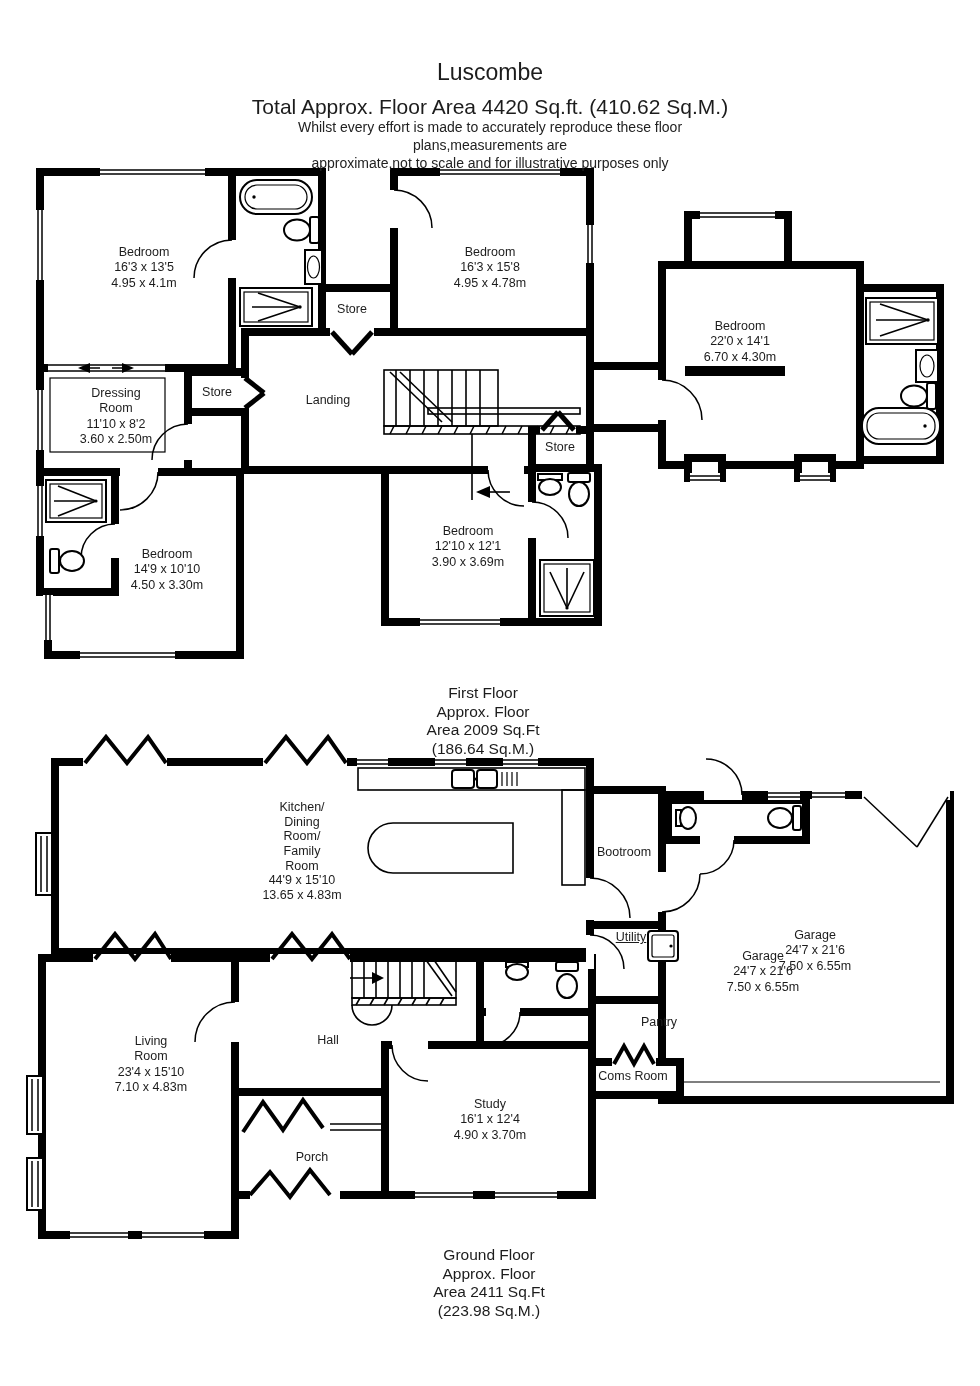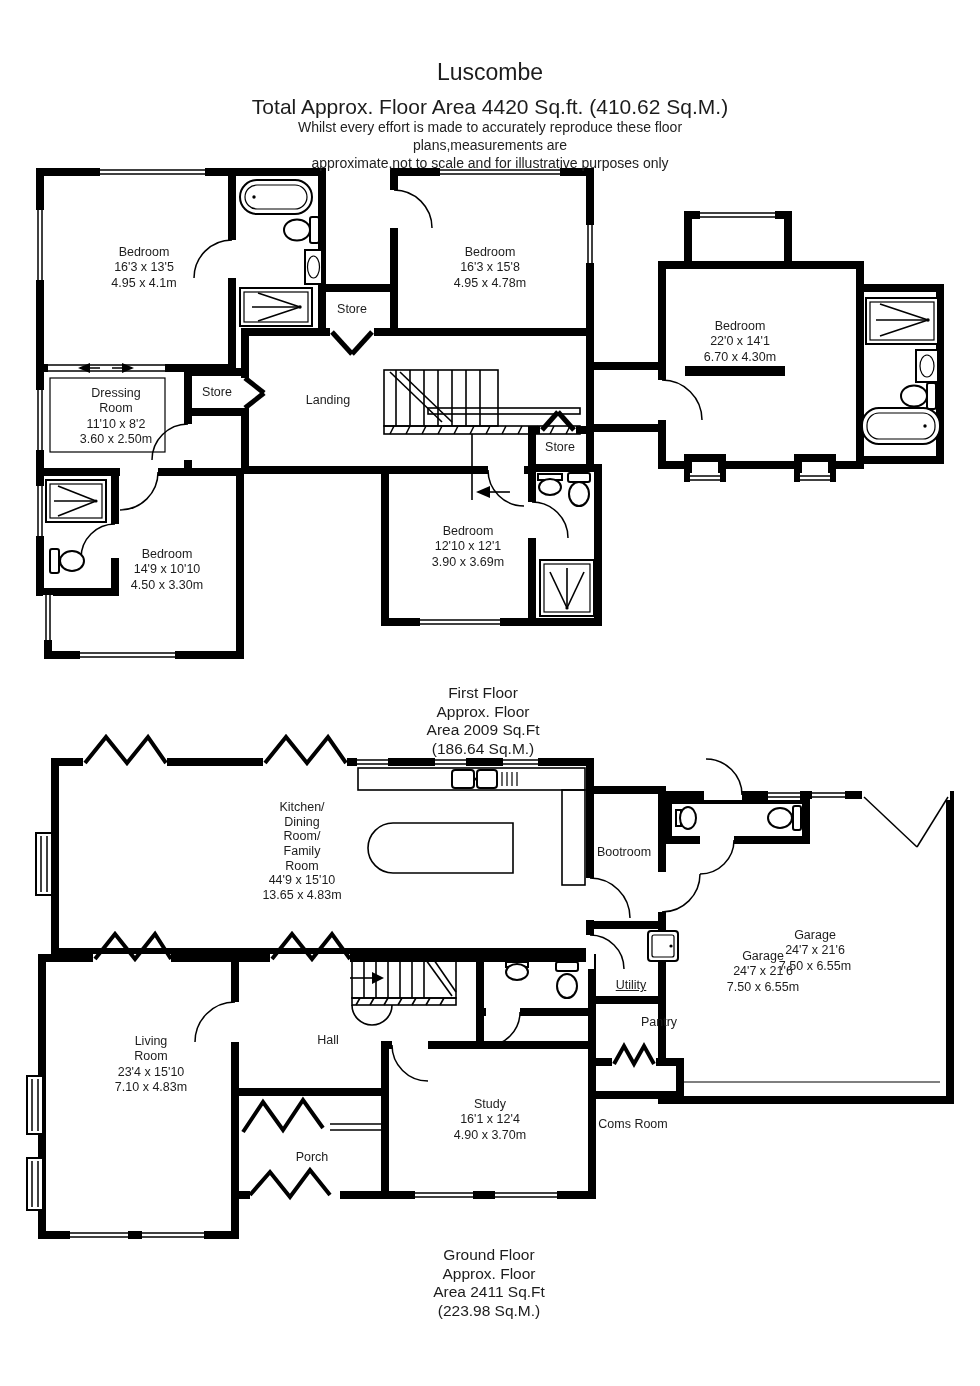--- a/index.html
+++ b/index.html
@@ -448,23 +448,23 @@
 (186.64 Sq.M.)</div>
 
   <div class="lbl kitchen-lbl" style="left:302px; top:800px;">Kitchen/
 Dining
 Room/
 Family
 Room
 44'9 x 15'10
 13.65 x 4.83m</div>
   <div class="lbl" style="left:624px; top:845px;">Bootroom</div>
-  <div class="lbl" style="left:631px; top:978px;text-decoration:underline;">Utility</div>
+  <div class="lbl" style="left:631px; top:930px;text-decoration:underline;">Utility</div>
   <div class="lbl" style="left:631px; top:1015px;margin-left:28px;">Pantry</div>
-  <div class="lbl" style="left:633px; top:1069px;margin-top:48px;">Coms Room</div>
+  <div class="lbl" style="left:633px; top:1069px;">Coms Room</div>
   <div class="lbl" style="left:815px; top:928px;">Garage
 24'7 x 21'6
 7.50 x 6.55m</div>
   <div class="lbl" style="left:763px; top:949px;">Garage
 24'7 x 21'6
 7.50 x 6.55m</div>
   <div class="lbl" style="left:151px; top:1034px;">Living
 Room
 23'4 x 15'10
 7.10 x 4.83m</div>

